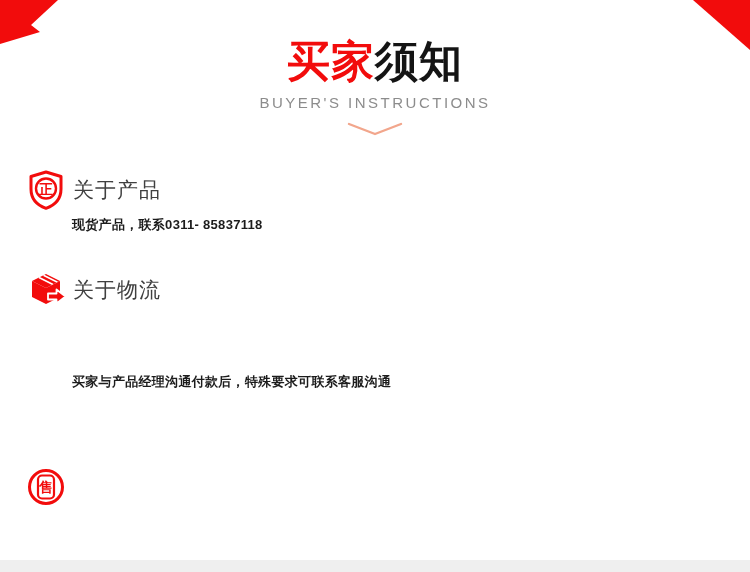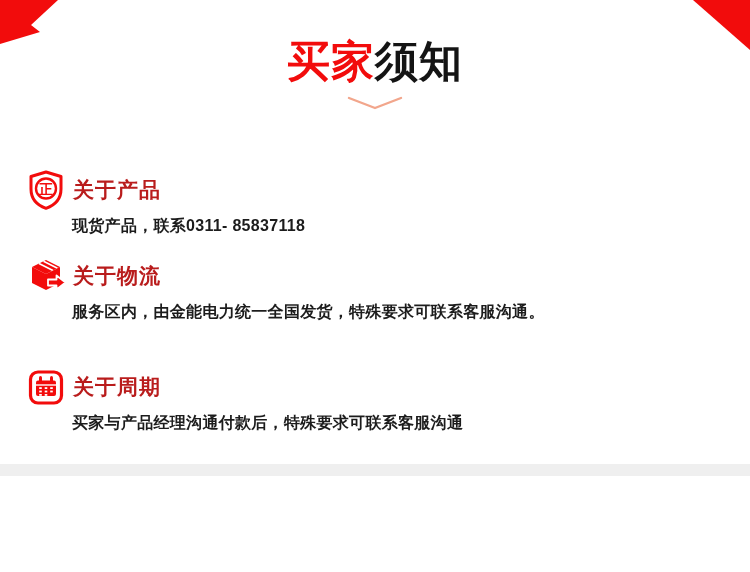--- a/index.html
+++ b/index.html
@@ -1,19 +1,19 @@
 <!DOCTYPE html>
 <html><head>
 <meta charset="utf-8">
 <style>
   html, body { margin: 0; padding: 0; background: #ffffff; }
   .page {
     position: relative;
     width: 750px;
-    height: 476px;
+    height: 572px;
     background: #ffffff;
     overflow: hidden;
     font-family: "Liberation Sans", sans-serif;
   }
 
   
   .corner { position: absolute; top: 0; }
   .corner.left  { left: 0; }
   .corner.right { right: 0; }
 
@@ -37,35 +37,35 @@
     font-family: "Liberation Sans", sans-serif;
   }
   .chevron-wrap { margin-top: 11px; line-height: 0; }
 
   
   .section { position: absolute; left: 26px; width: 700px; }
   .section-head { display: flex; align-items: center; gap: 7px; height: 40px; }
   .section-icon { width: 40px; height: 40px; flex: 0 0 40px; }
   .section-heading {
     font-size: 21px;
-    font-weight: 700;
-    color: #b91c1c;
+    font-weight: 400;
+    color: #404040;
     letter-spacing: 1px;
   }
   .section-body {
     margin-left: 46px;
     margin-top: 6px;
-    font-size: 16px;
+    font-size: 13px;
     font-weight: 700;
     color: #1c1c1c;
     letter-spacing: 0.3px;
     white-space: nowrap;
   }
   .sec-1 { top: 170px; }
-  .sec-2 { top: 256px; }
+  .sec-2 { top: 270px; }
   .sec-3 { top: 367px; }
   .sec-4 { top: 467px; }
 
   .footer-bar {
     position: absolute;
     left: 0; bottom: 0;
     width: 100%; height: 12px;
     background: #efefef;
   }
 </style>
@@ -76,20 +76,21 @@
 
   <svg class="corner left" width="58" height="44" viewBox="0 0 58 44">
     <polygon points="0,0 58,0 31,25 40,32 0,44" fill="#f20c0c"></polygon>
   </svg>
   <svg class="corner right" width="57" height="50" viewBox="0 0 57 50">
     <polygon points="0,0 57,0 57,50" fill="#f20c0c"></polygon>
   </svg>
 
   <div class="header">
     <h1 class="page-title"><span class="title-red">买家</span><span class="title-black">须知</span></h1>
+    <div class="subtitle">BUYER'S INSTRUCTIONS</div>
     <div class="chevron-wrap">
       <svg width="56" height="15" viewBox="0 0 56 15">
         <polyline points="2,2 28,12 54,2" fill="none" stroke="#f2a68c" stroke-width="2.4" stroke-linecap="round" stroke-linejoin="round"></polyline>
       </svg>
     </div>
   </div>
 
   <div class="section sec-1">
     <div class="section-head">
       <svg class="section-icon" viewBox="0 0 40 40">
@@ -107,44 +108,23 @@
       <svg class="section-icon" viewBox="0 0 40 40">
         <polygon points="6,11 20,4 34,11 20,18" fill="#f20c0c"></polygon>
         <line x1="13" y1="7.5" x2="27" y2="14.5" stroke="#ffffff" stroke-width="1.6"></line>
         <line x1="17.5" y1="5.3" x2="31.5" y2="12.3" stroke="#ffffff" stroke-width="1.6"></line>
         <polygon points="6,11 20,18 20,34 6,27" fill="#f20c0c"></polygon>
         <polygon points="20,18 34,11 34,27 20,34" fill="#f20c0c"></polygon>
         <polygon points="22,23.5 30.5,23.5 30.5,19.5 39.5,26.5 30.5,33.5 30.5,29.5 22,29.5" fill="#f20c0c" stroke="#ffffff" stroke-width="1.8" stroke-linejoin="round"></polygon>
       </svg>
       <div class="section-heading">关于物流</div>
     </div>
-    <div class="section-body">服务区内，由金能电力统一全国发货，特殊要求可联系客服沟通。</div>
   </div>
 
   <div class="section sec-3">
-    <div class="section-head">
-      <svg class="section-icon" viewBox="0 0 40 40">
-        <rect x="4.5" y="5" width="31" height="31" rx="7.5" fill="none" stroke="#f20c0c" stroke-width="3.2"></rect>
-        <rect x="13" y="9" width="3" height="6" rx="1.5" fill="#f20c0c"></rect>
-        <rect x="24" y="9" width="3" height="6" rx="1.5" fill="#f20c0c"></rect>
-        <rect x="10" y="13.5" width="20" height="15.5" rx="2" fill="#f20c0c"></rect>
-        <line x1="10" y1="18" x2="30" y2="18" stroke="#ffffff" stroke-width="1.4"></line>
-        <g fill="#ffffff">
-          <rect x="13.2" y="20.2" width="2.6" height="1.8"></rect>
-          <rect x="18.7" y="20.2" width="2.6" height="1.8"></rect>
-          <rect x="24.2" y="20.2" width="2.6" height="1.8"></rect>
-          <rect x="13.2" y="23.6" width="2.6" height="1.8"></rect>
-          <rect x="18.7" y="23.6" width="2.6" height="1.8"></rect>
-          <rect x="24.2" y="23.6" width="2.6" height="1.8"></rect>
-          <rect x="13.2" y="27" width="2.6" height="1.8"></rect>
-          <rect x="18.7" y="27" width="2.6" height="1.8"></rect>
-        </g>
-      </svg>
-      <div class="section-heading">关于周期</div>
-    </div>
     <div class="section-body">买家与产品经理沟通付款后，特殊要求可联系客服沟通</div>
   </div>
 
   <div class="section sec-4">
     <div class="section-head">
       <svg class="section-icon" viewBox="0 0 40 40">
         <circle cx="20" cy="20" r="16.5" fill="none" stroke="#f20c0c" stroke-width="3"></circle>
         <rect x="12" y="8.5" width="16" height="23" rx="4" fill="none" stroke="#f20c0c" stroke-width="2.2"></rect>
         <text x="20" y="25" text-anchor="middle" font-size="14" font-weight="bold" fill="#f20c0c">售</text>
       </svg>

